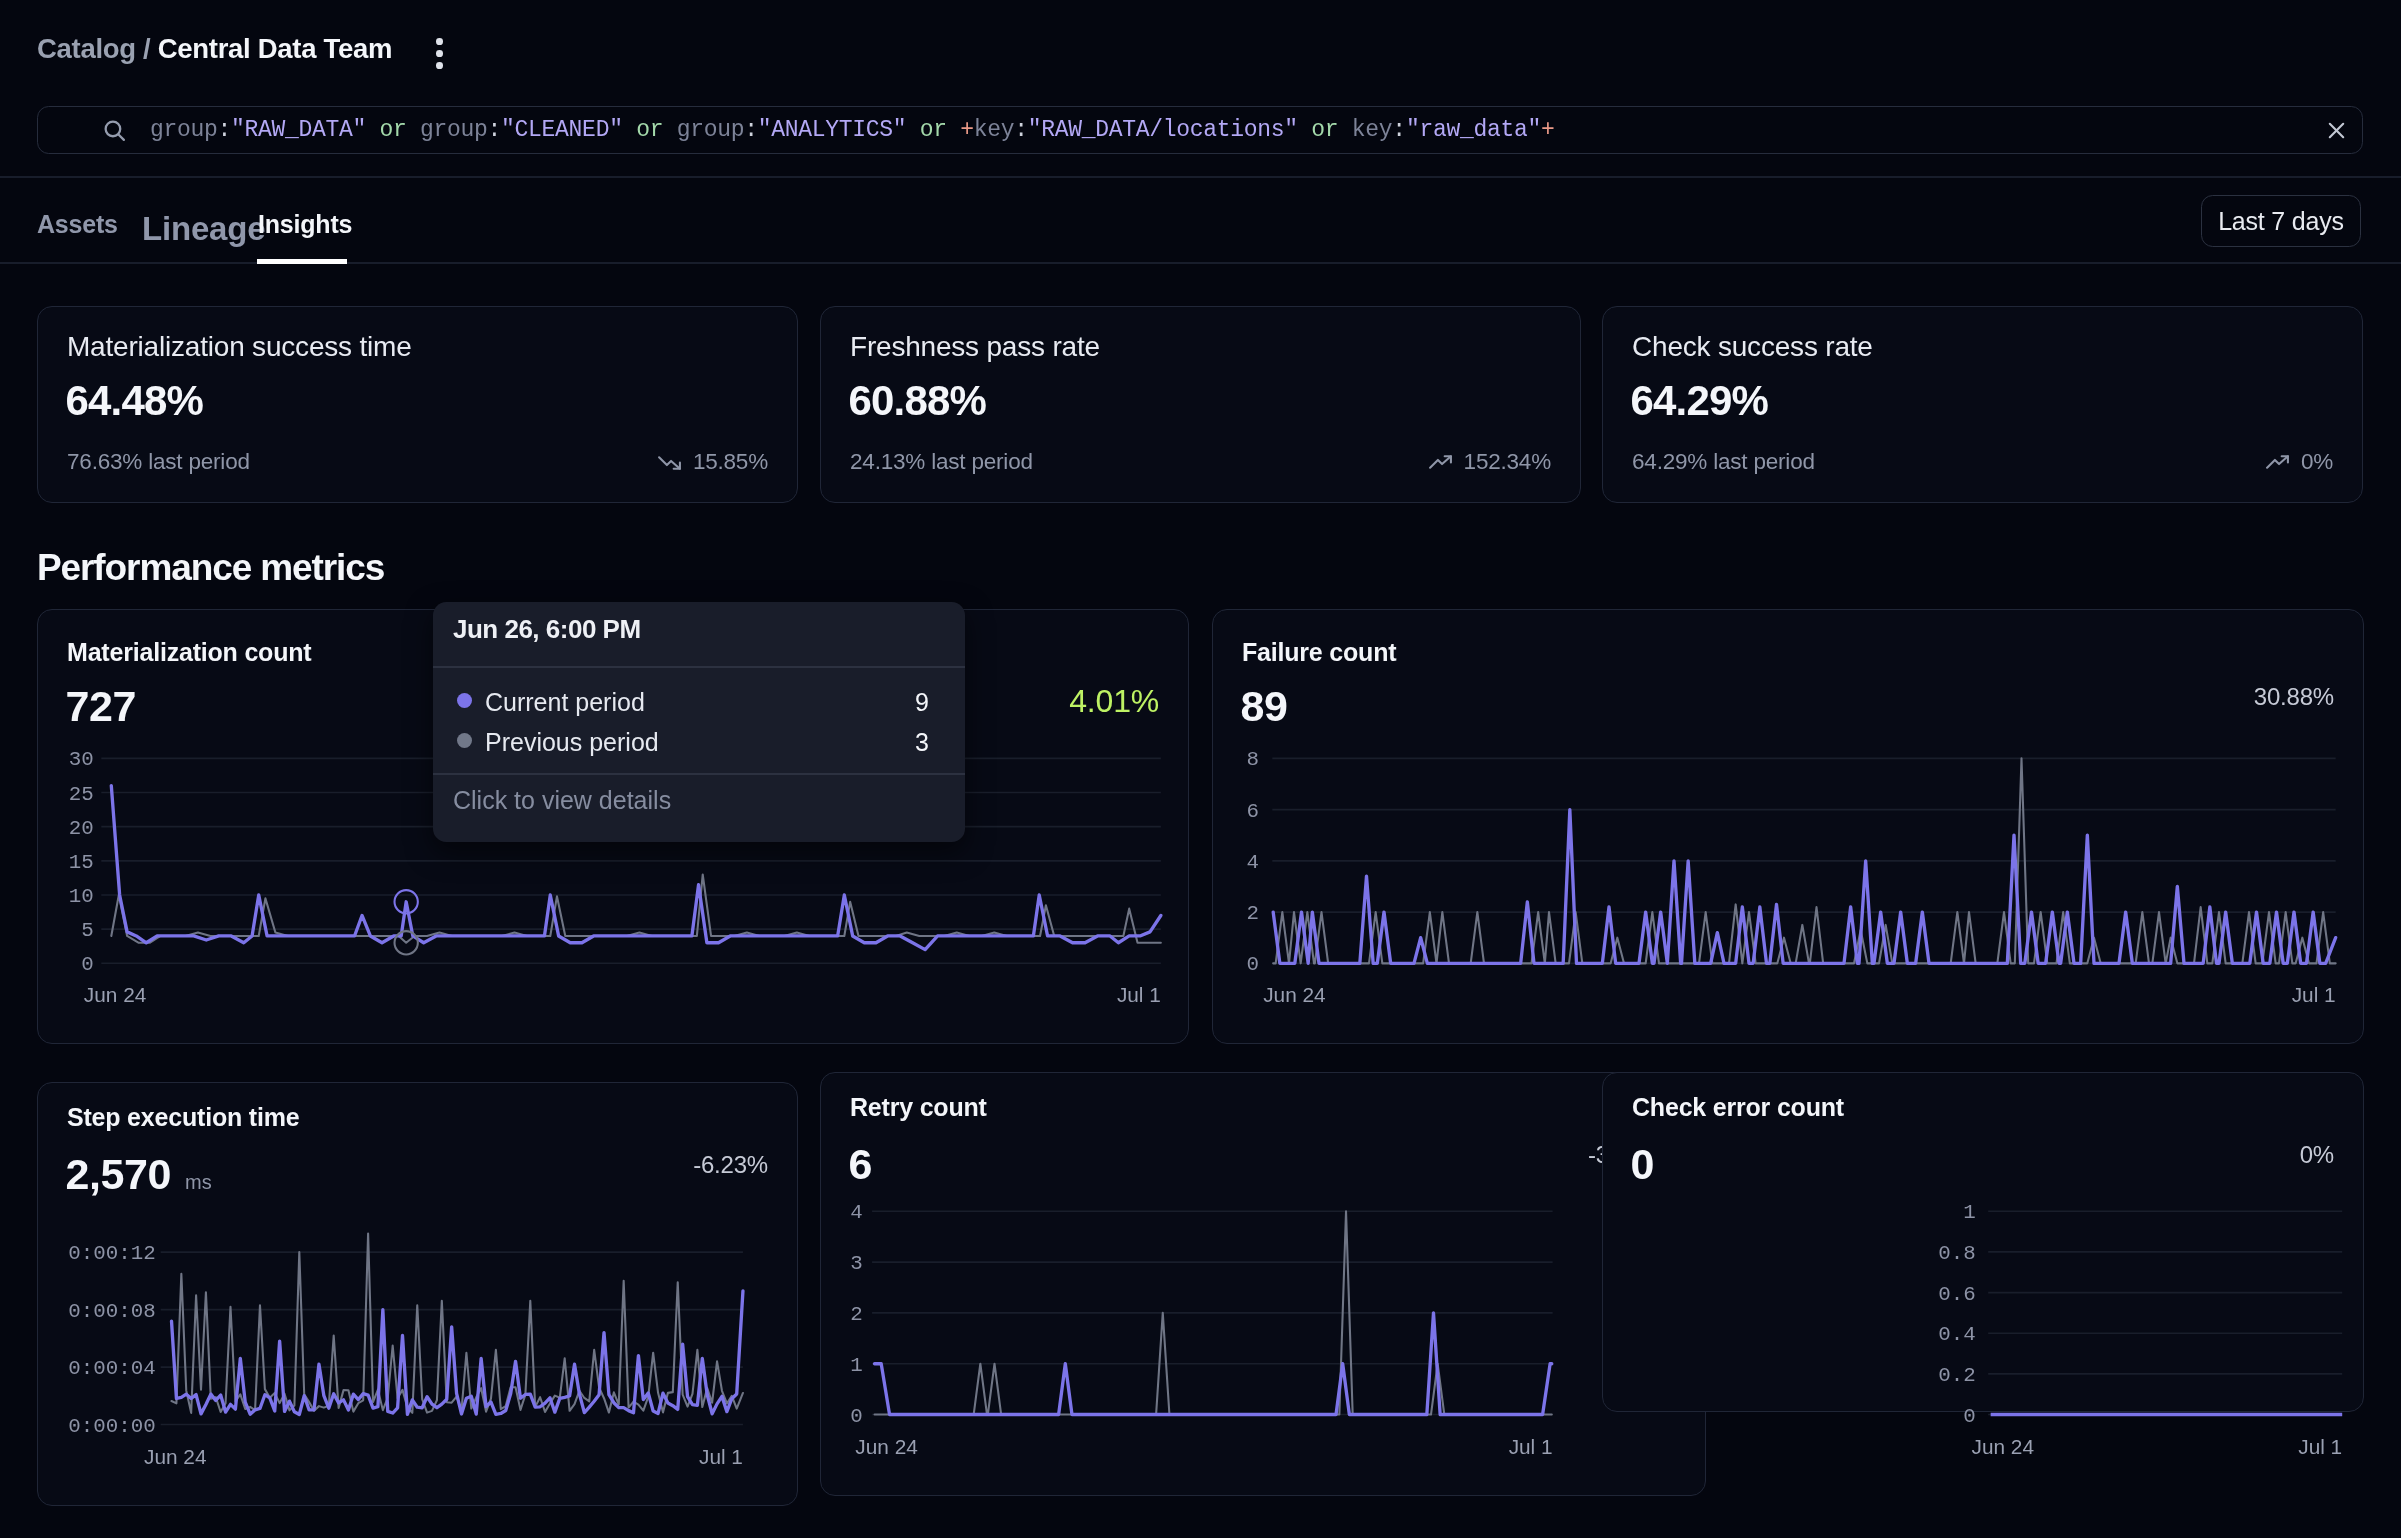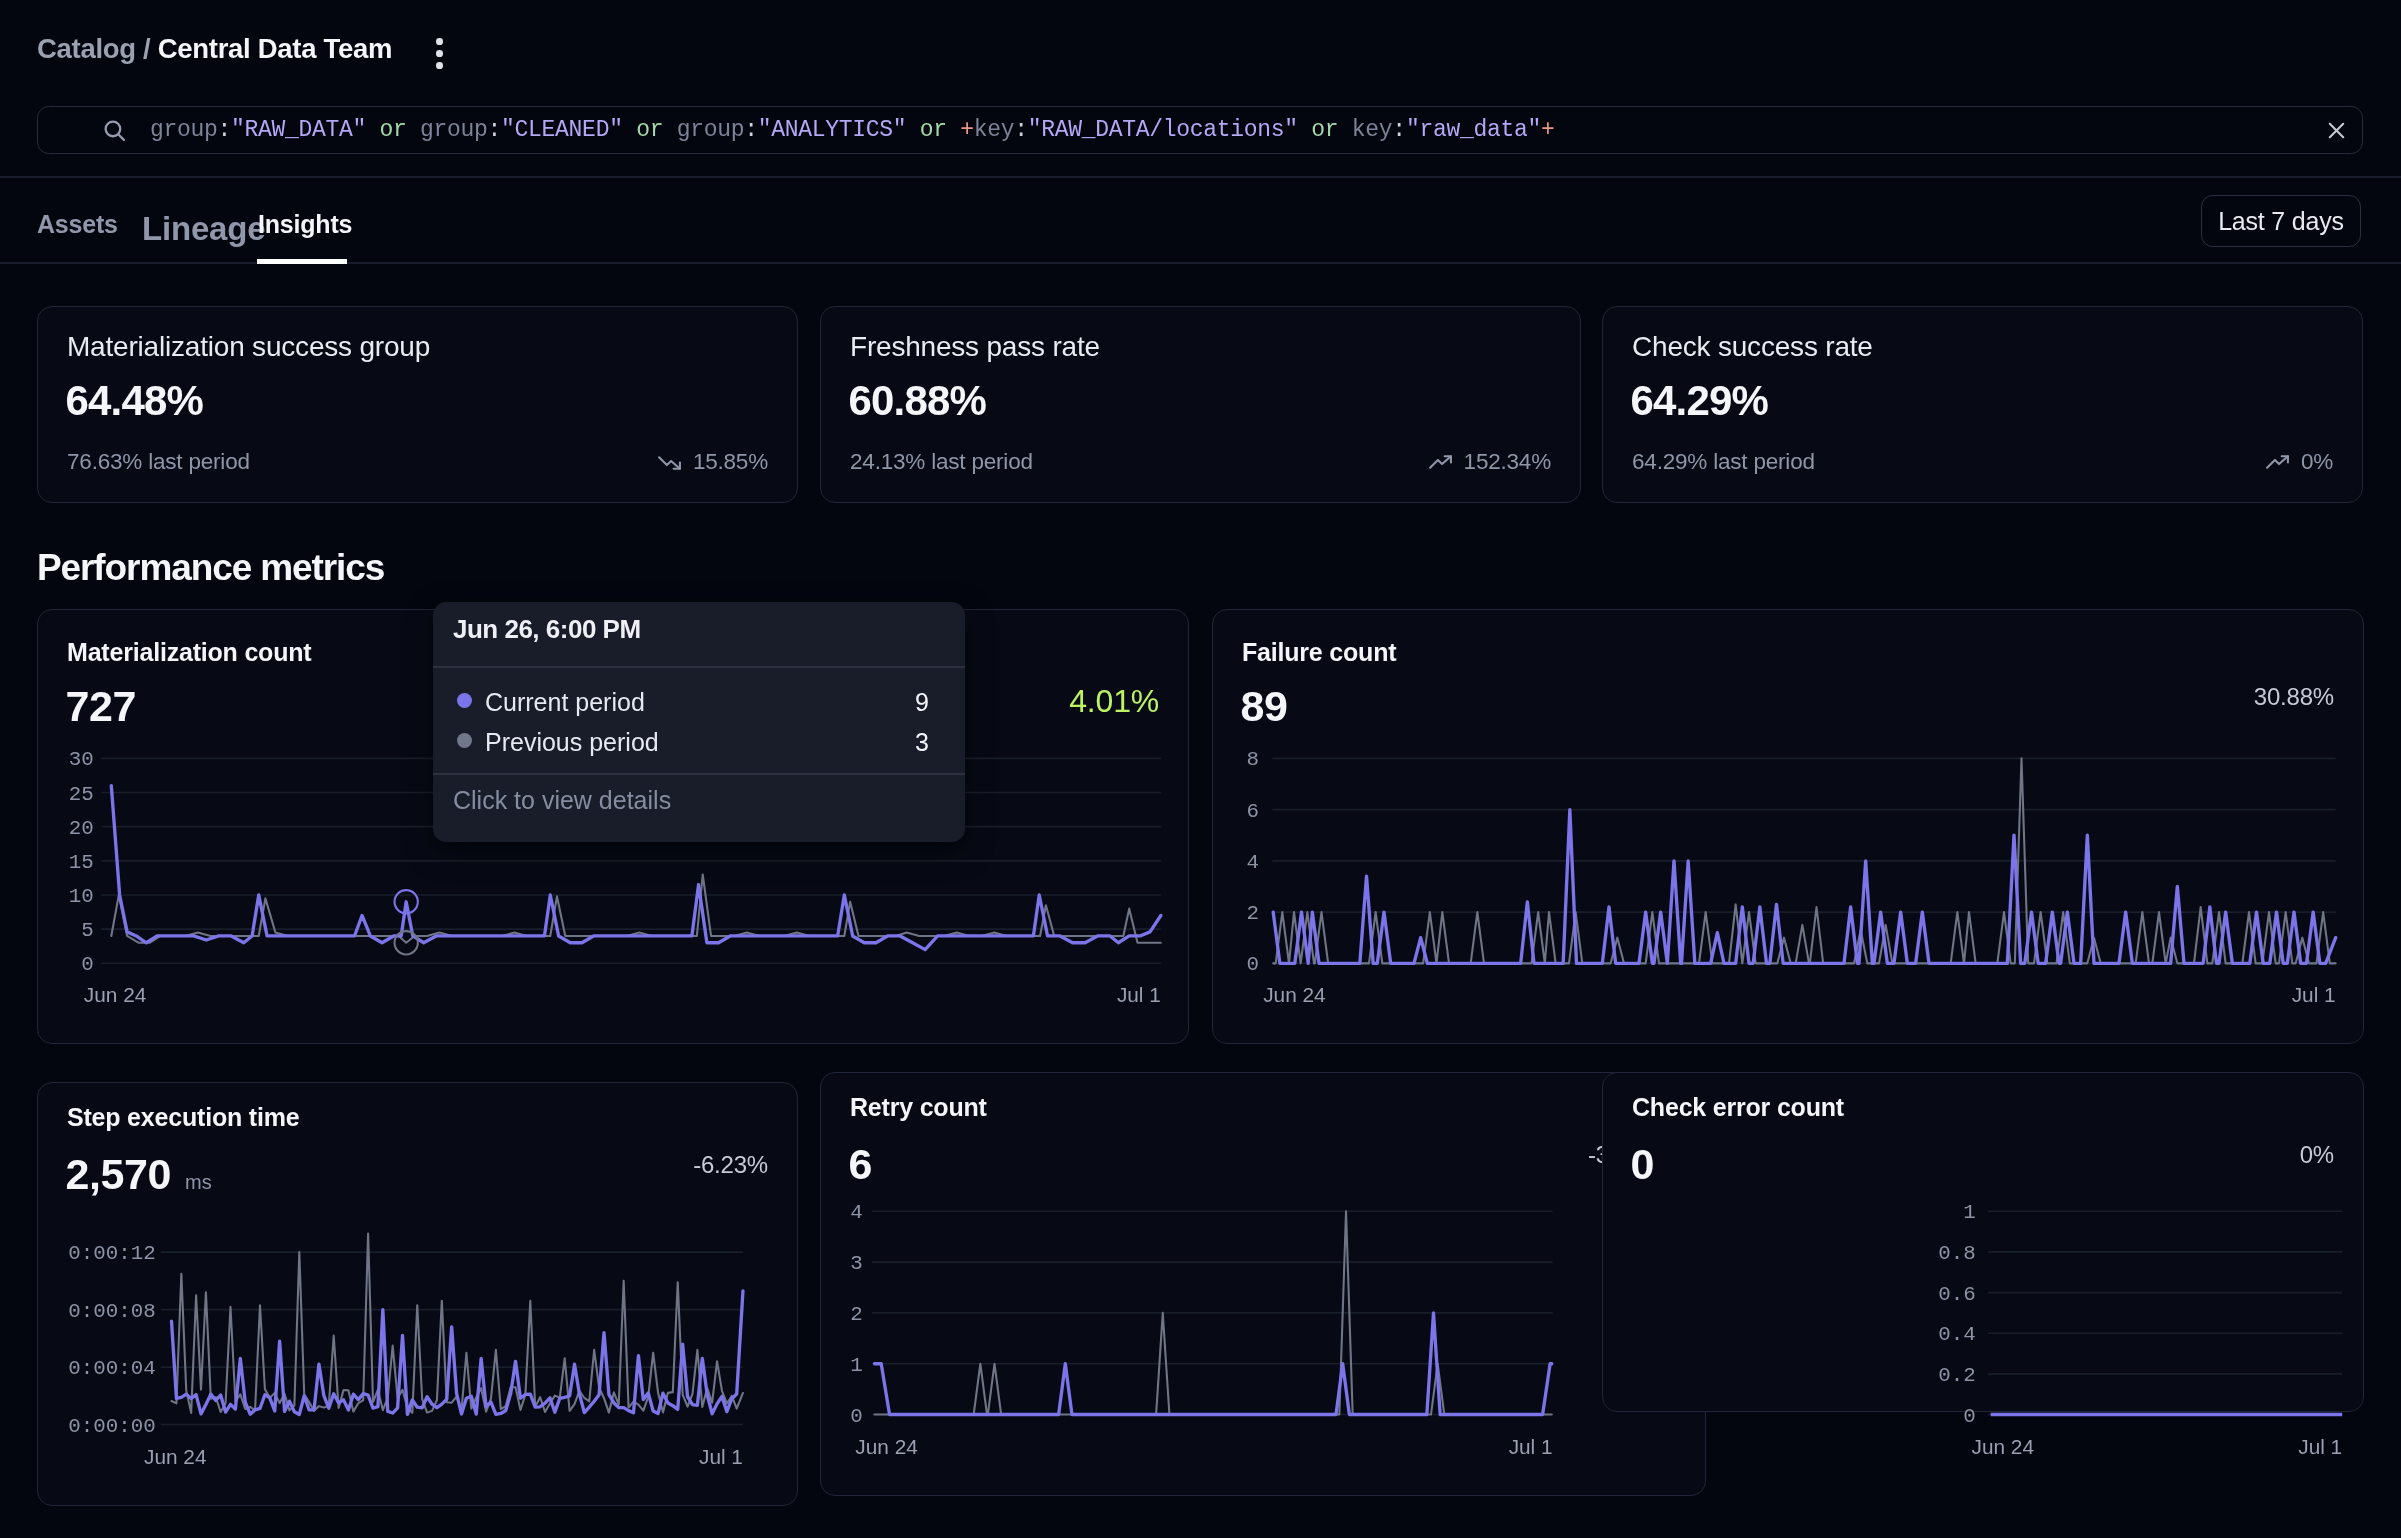--- a/index.html
+++ b/index.html
@@ -31,21 +31,21 @@
 <div style="position:absolute;left:0;top:262px;width:2401px;height:1.7px;background:#181d2b"></div>
 
 <div style="position:absolute;left:37px;top:210px;font-size:25px;font-weight:700;color:#9097ab;letter-spacing:-0.2px">Assets</div>
 <div style="position:absolute;left:142px;top:210px;font-size:33px;font-weight:700;color:#9097ab;letter-spacing:-0.2px">Lineage</div>
 <div style="position:absolute;left:258px;top:210px;font-size:25px;font-weight:700;color:#f4f6fa;letter-spacing:-0.2px">Insights</div>
 <div style="position:absolute;left:257px;top:259px;width:90px;height:5px;background:#ffffff"></div>
 
 <div style="position:absolute;left:2201px;top:195px;width:160px;height:52px;border:1.7px solid #2b3140;border-radius:11.7px;font-size:25px;color:#e8eaf0;display:flex;align-items:center;justify-content:center;letter-spacing:-0.2px">Last 7 days</div>
 
 <div class="card" style="left:37px;top:306px;width:761px;height:197px">
-  <div style="position:absolute;left:29px;top:24px;font-size:28px;color:#e8ebf2;letter-spacing:-0.2px">Materialization success group</div>
+  <div style="position:absolute;left:29px;top:24px;font-size:28px;color:#e8ebf2;letter-spacing:-0.2px">Materialization success time</div>
   <div style="position:absolute;left:27.5px;top:70px;font-size:42px;font-weight:700;color:#f4f6fa;letter-spacing:-0.8px">64.48%</div>
   <div style="position:absolute;left:29px;top:142px;font-size:22.5px;color:#8f96a8;letter-spacing:-0.2px">76.63% last period</div>
   <div style="position:absolute;right:29px;top:142px;font-size:22.5px;color:#8f96a8;letter-spacing:-0.2px"><span style="display:inline-block;vertical-align:-5.8px;margin-right:10.8px"><svg width="25" height="25" viewBox="0 0 24 24" fill="none" stroke="#8f96a8" stroke-width="2" stroke-linecap="round" stroke-linejoin="round">
             <polyline points="2 7 9.5 14.5 13.5 10.5 22 18"></polyline>
             <polyline points="16 18 22 18 22 12"></polyline>
           </svg></span>15.85%</div>
 </div>
 
 <div class="card" style="left:820px;top:306px;width:761px;height:197px">
   <div style="position:absolute;left:29px;top:24px;font-size:28px;color:#e8ebf2;letter-spacing:-0.2px">Freshness pass rate</div>

